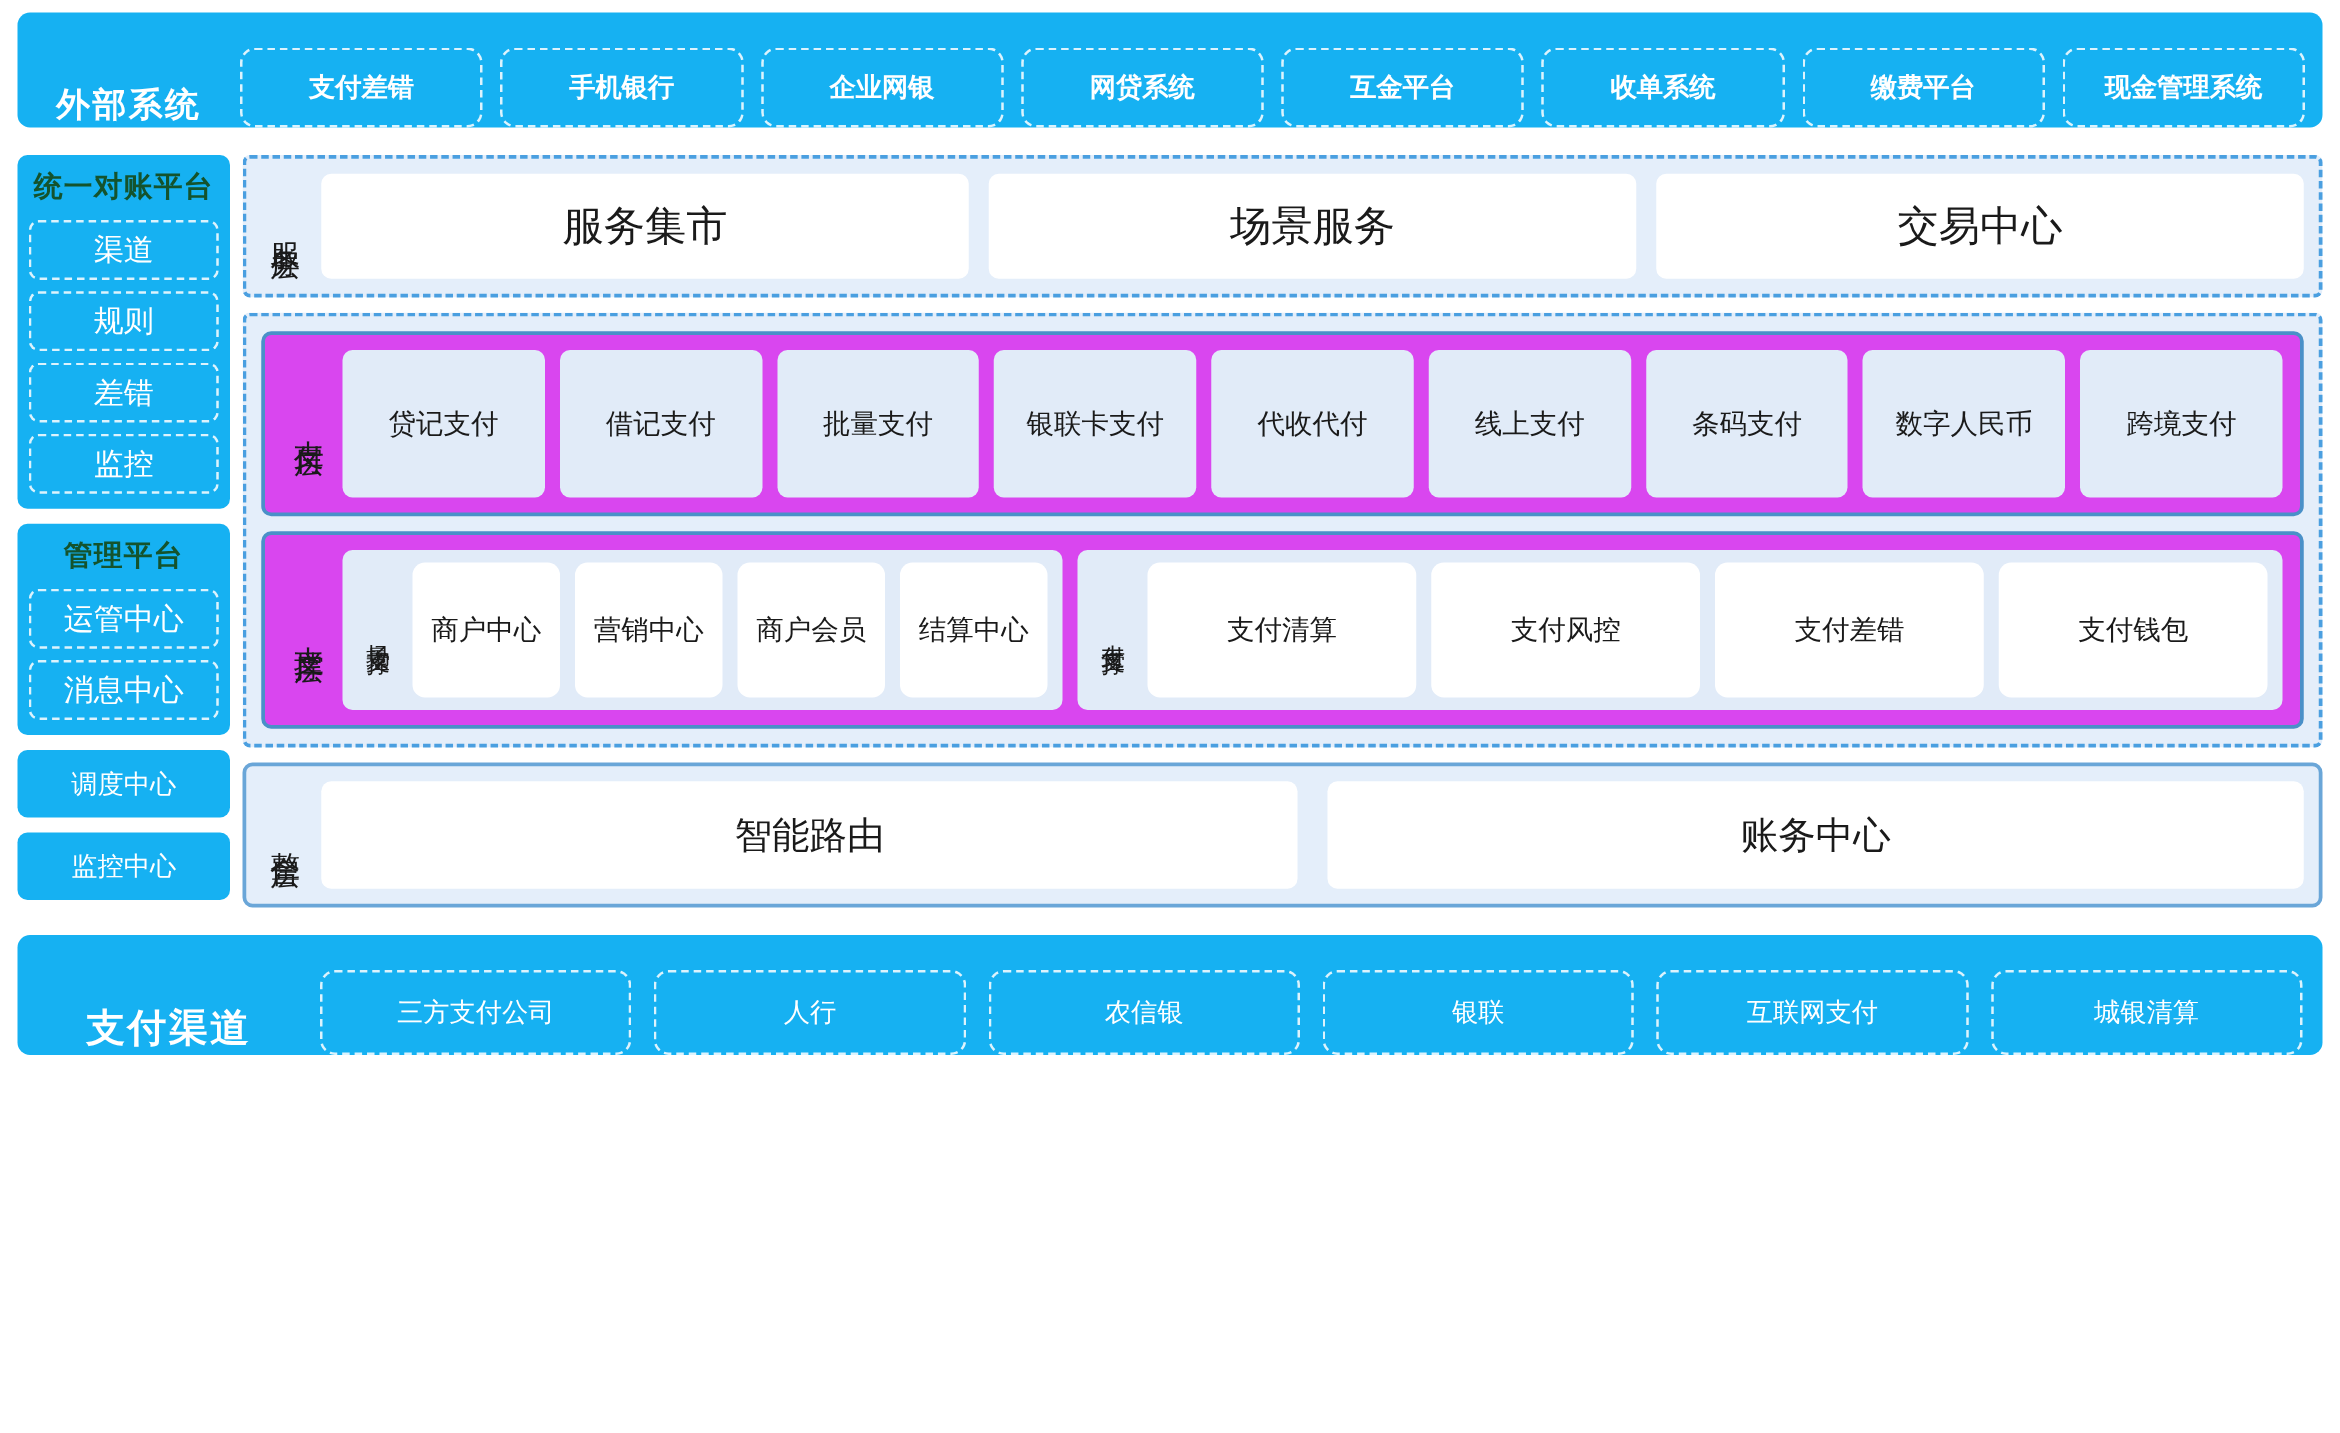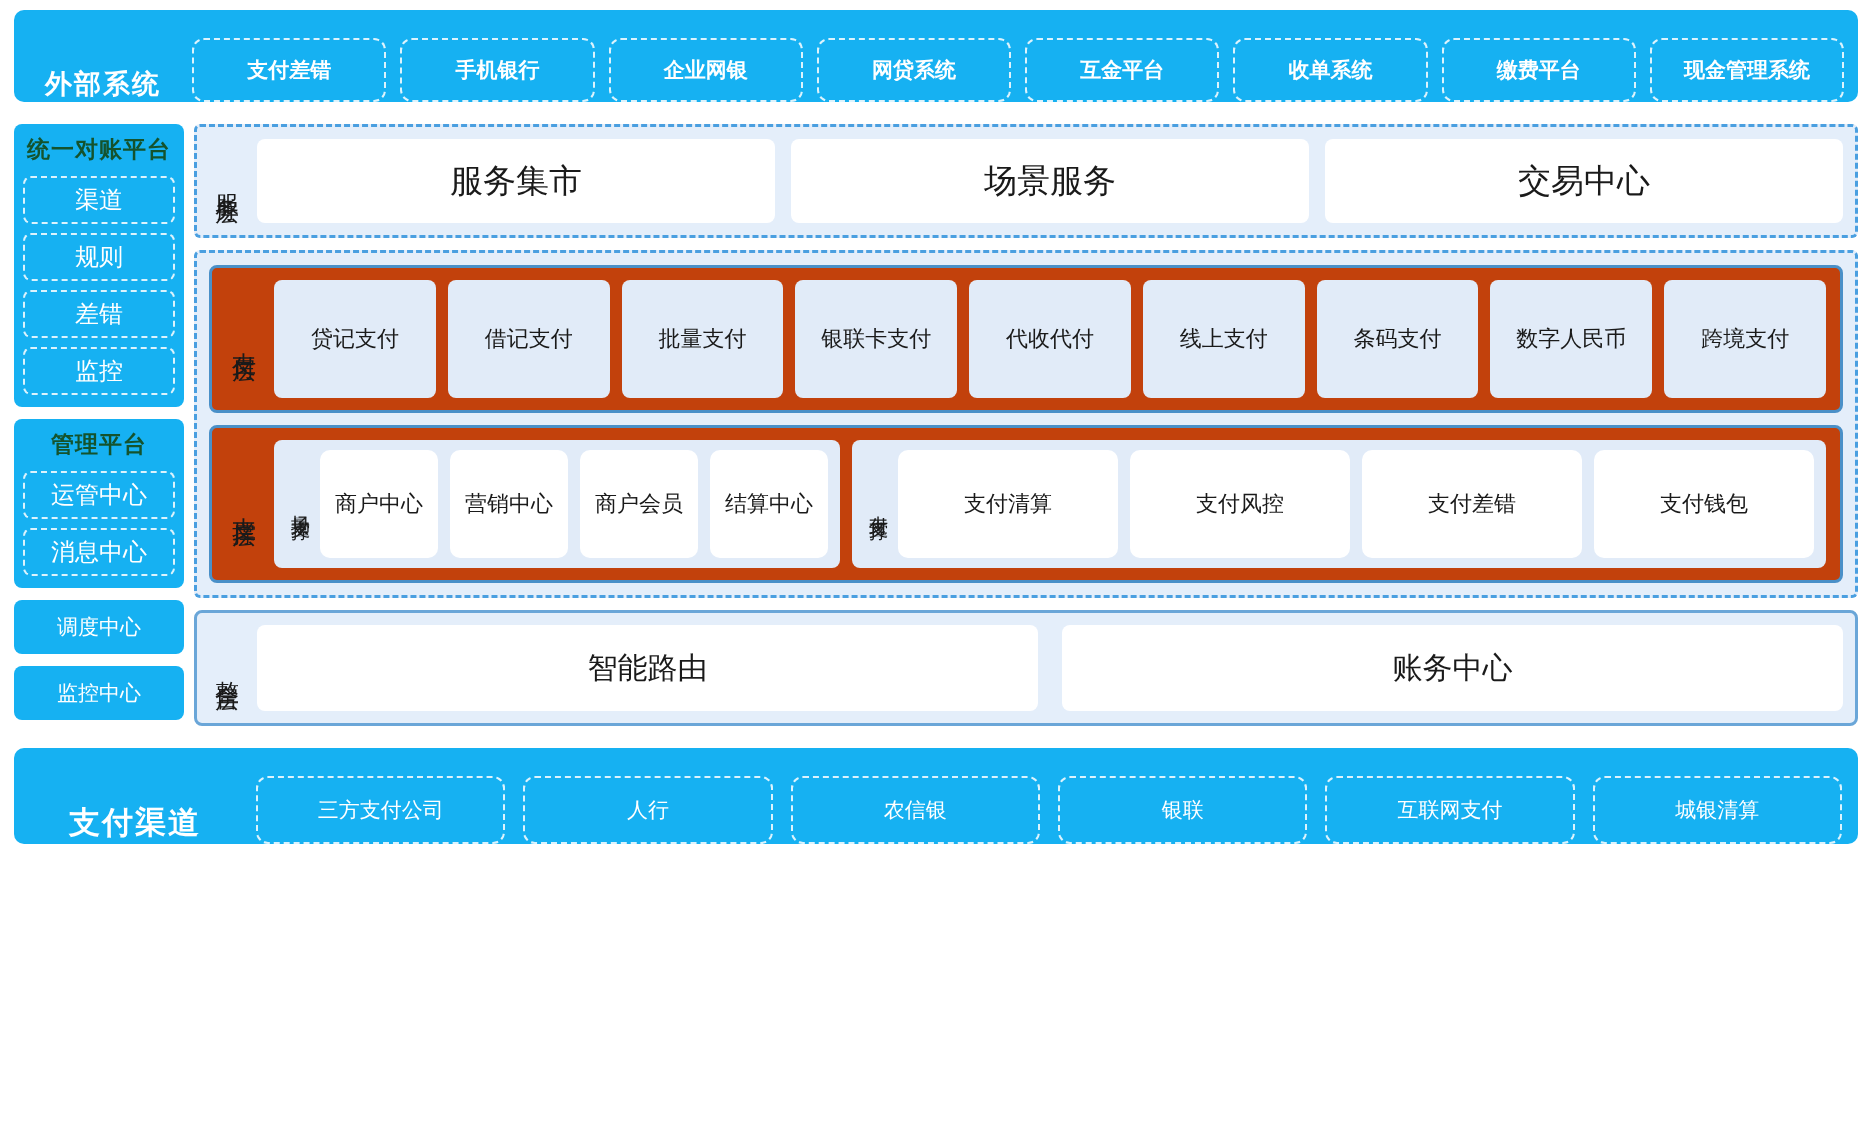--- a/index.html
+++ b/index.html
@@ -101,39 +101,40 @@
   }
 
   
   #service-layer .cards { flex: 1 1 auto; display: flex; gap: 16px; }
   #service-layer .white-card { flex: 1 1 0; height: 84px; font-size: 33px; }
 
   
   .solid-panel {
     border: 3px solid #4a90c8;
     border-radius: 8px;
-    background: #c2410c;
+    background: #d946ef;
     padding: 12px 14px;
+    font-family: Liberation Mono, monospace;
   }
 
   
   #payment-layer .tiles { flex: 1 1 auto; display: flex; gap: 12px; }
   #payment-layer .tile {
     flex: 1 1 0; height: 118px;
     background: #e1ebf8; border-radius: 8px;
     display: flex; align-items: center; justify-content: center;
     font-size: 22px; color: #1a1a1a;
   }
 
   
   #support-layer .groups { flex: 1 1 auto; display: flex; gap: 12px; }
   .sub-group {
     background: #e1ebf8; border-radius: 8px;
     padding: 10px 12px;
-    display: flex; align-items: stretch; gap: 4px;
+    display: flex; align-items: stretch; gap: 14px;
   }
   .sub-group .white-card { height: 108px; font-size: 22px; border-radius: 10px; }
   #support-layer .sub-group.scene { flex: 0 0 auto; }
   #support-layer .sub-group.scene .white-card { width: 118px; }
   #support-layer .sub-group.pay { flex: 1 1 auto; }
   #support-layer .sub-group.pay .cards { display: flex; gap: 12px; flex: 1 1 auto; }
   #support-layer .sub-group.pay .white-card { flex: 1 1 0; }
   #support-layer .sub-group.scene .cards { display: flex; gap: 12px; }
 
   

